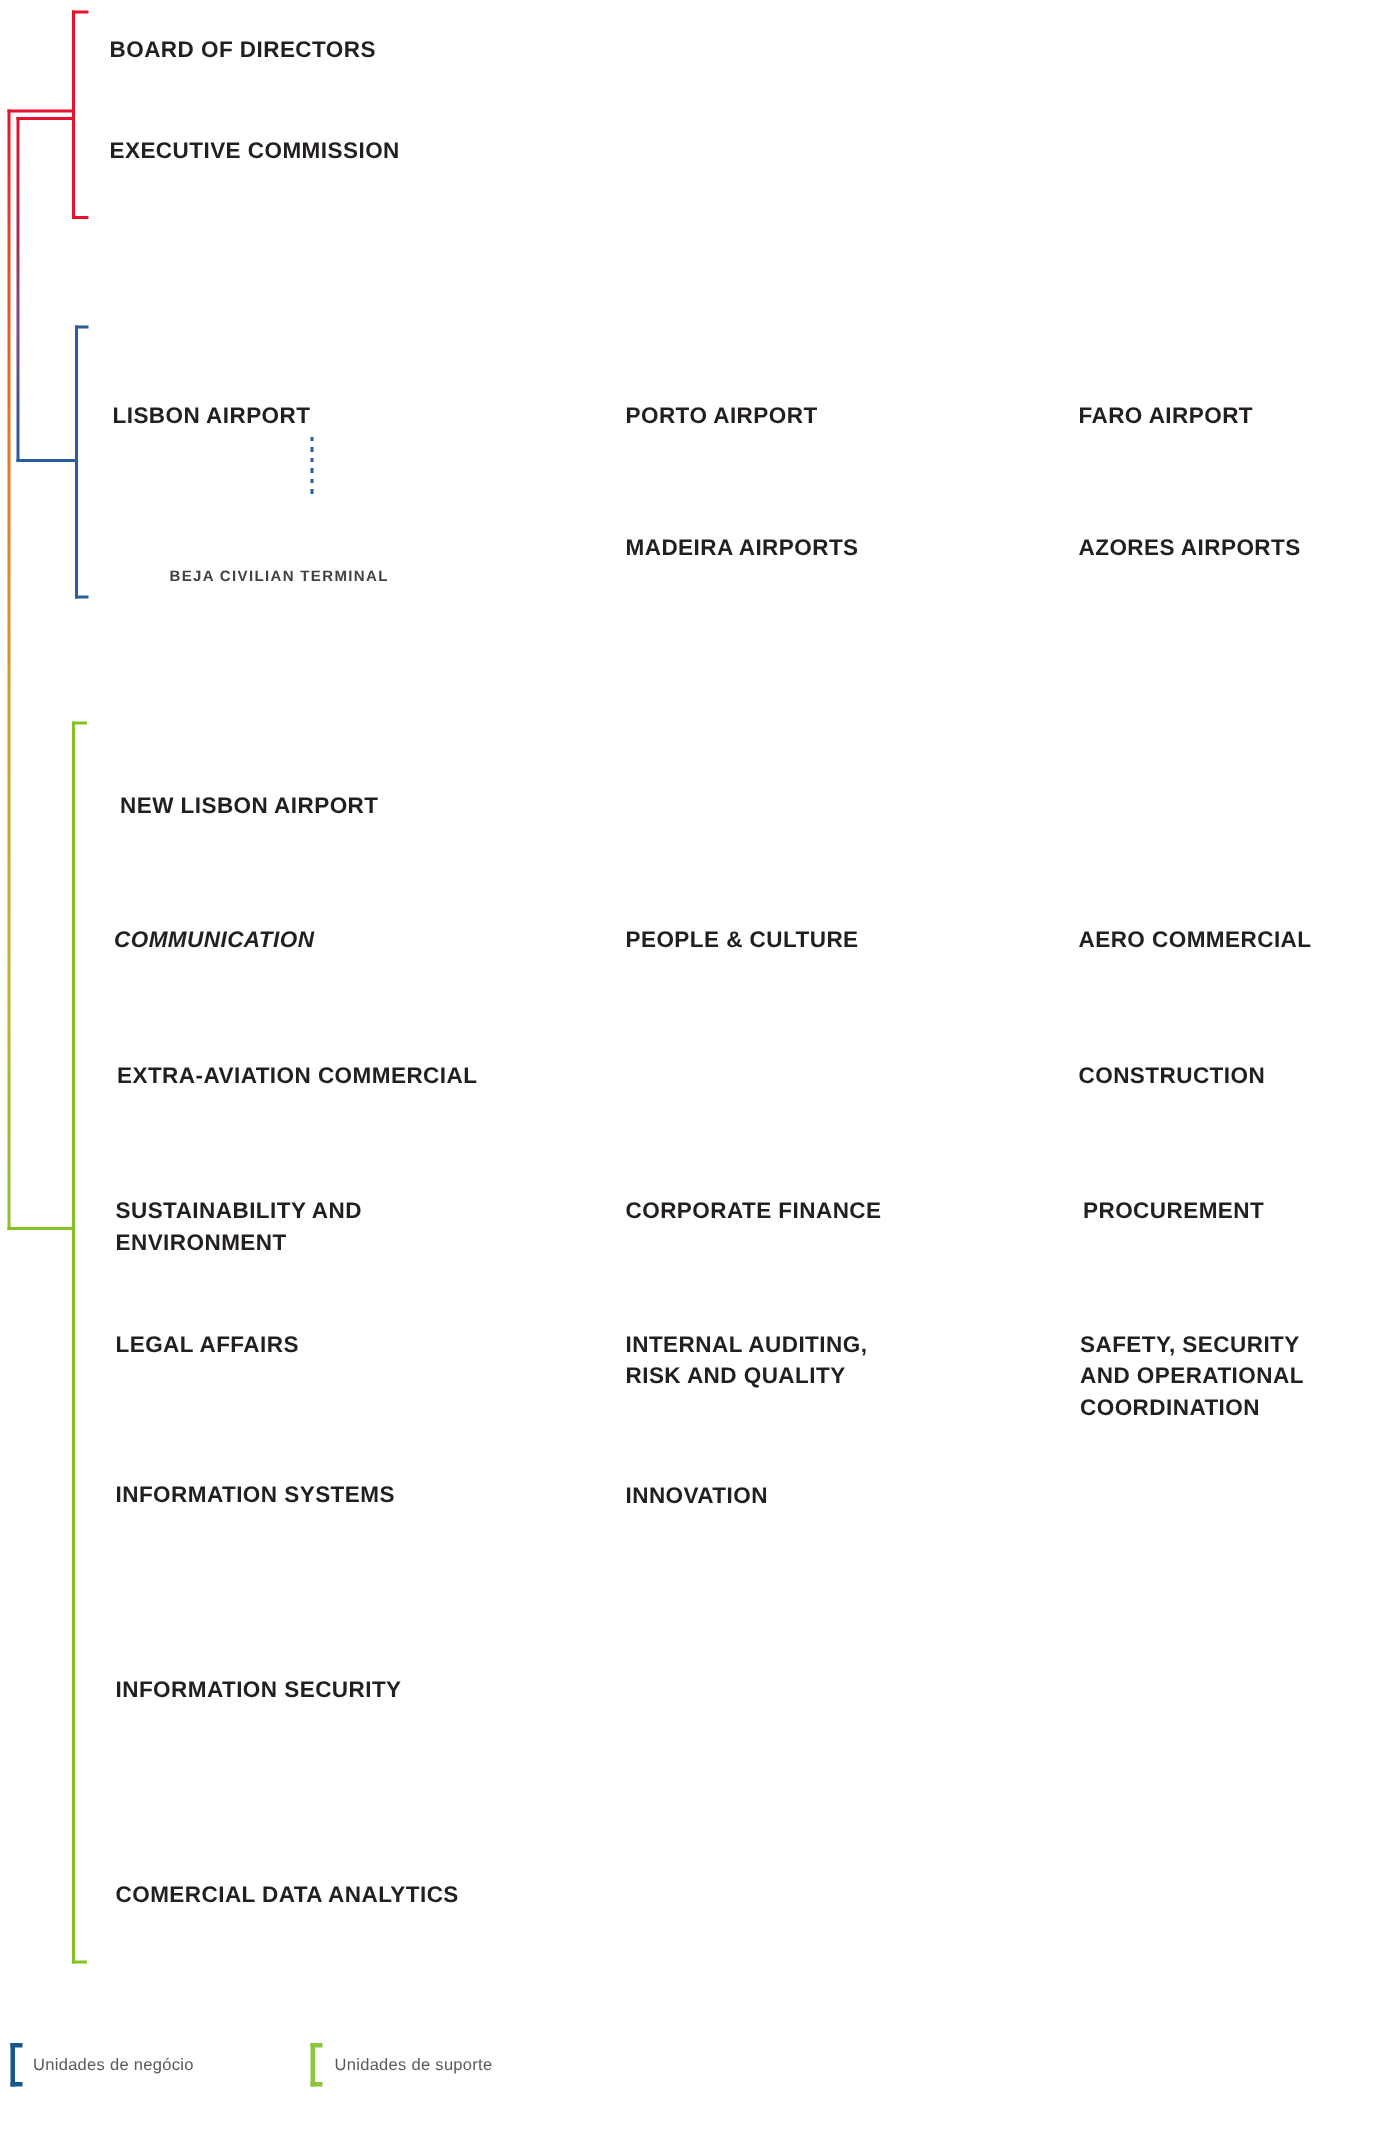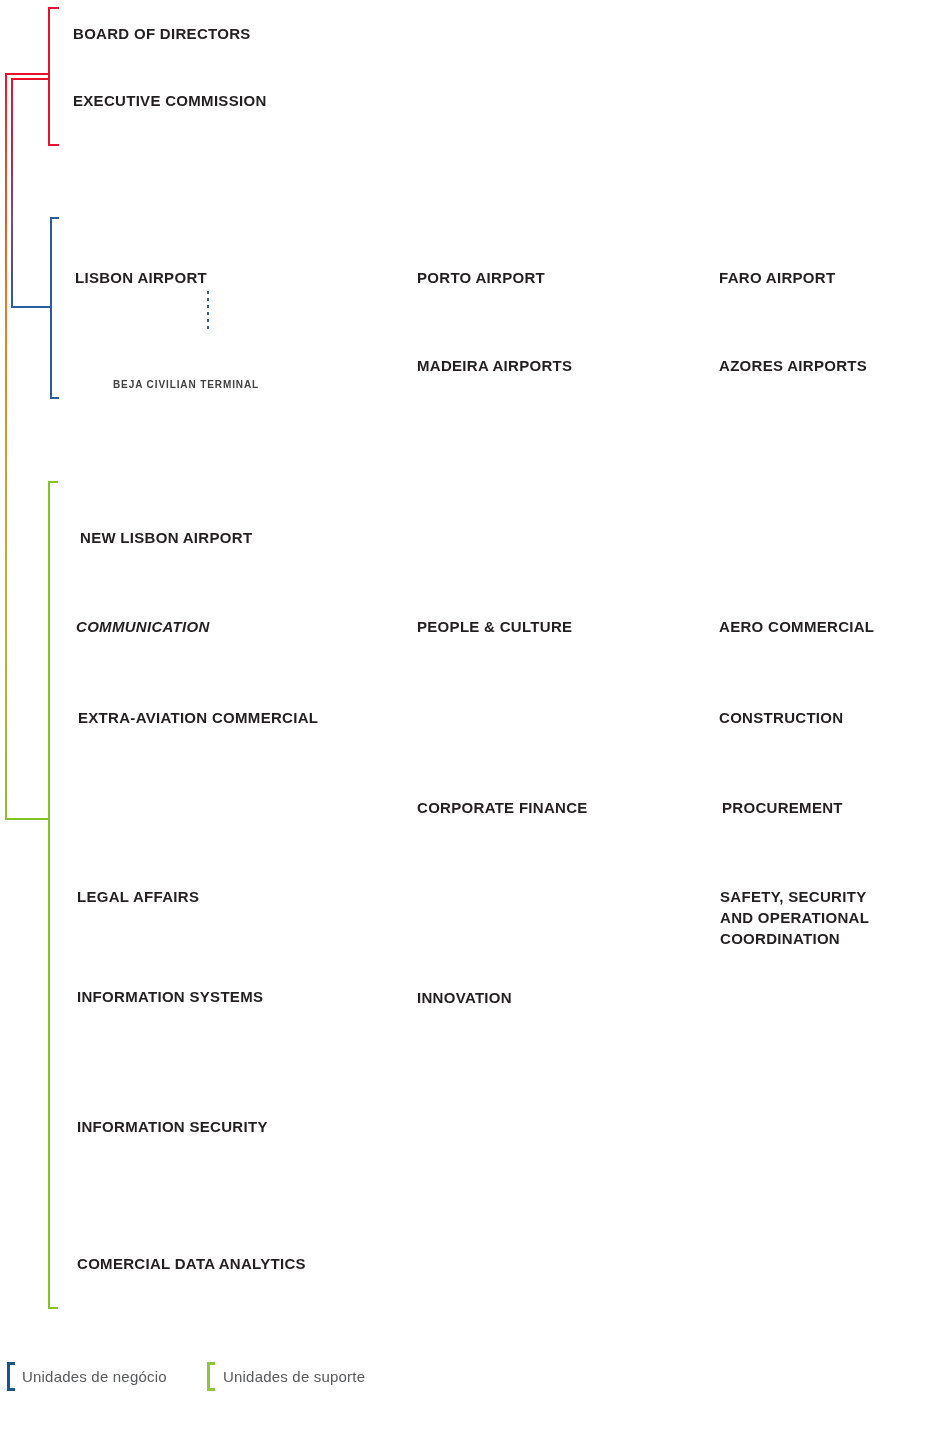--- a/index.html
+++ b/index.html
@@ -41,21 +41,21 @@
     position:absolute;left:207px;top:291px;width:2px;height:40px;
     background:repeating-linear-gradient(to bottom,var(--blue) 0 3px,transparent 3px 7px);
   }
   .legend-bracket{
     position:absolute;box-sizing:border-box;width:8px;height:29px;
     border-left:3px solid;border-top:3px solid;border-bottom:3px solid;
   }
   .legend-bracket.blue{border-color:#17568c;left:7px;top:1362px;}
   .legend-bracket.green{border-color:#8cc63f;left:207px;top:1362px;}
   .legend-label{
-    position:absolute;font-size:15px;font-weight:400;color:var(--legendtext);
+    position:absolute;font-size:11px;font-weight:400;color:var(--legendtext);
     letter-spacing:.2px;line-height:20px;
   }
 </style>
 </head>
 <body>
 
 <div class="canvas">
 
   <div class="vline grad-outer" style="left:5px;top:73px;height:747px;"></div>
   <div class="hline" style="left:5px;top:73px;width:45px;background:var(--red);"></div>
@@ -83,24 +83,28 @@
 
   <div class="label" style="left:80px;top:527px;">NEW LISBON AIRPORT</div>
 
   <div class="label" style="left:76px;top:616px;font-style:italic;">COMMUNICATION</div>
   <div class="label" style="left:417px;top:616px;">PEOPLE &amp; CULTURE</div>
   <div class="label" style="left:719px;top:616px;">AERO COMMERCIAL</div>
 
   <div class="label" style="left:78px;top:707px;">EXTRA-AVIATION COMMERCIAL</div>
   <div class="label" style="left:719px;top:707px;">CONSTRUCTION</div>
 
+  <div class="label" style="left:77px;top:797px;">SUSTAINABILITY AND
+ENVIRONMENT</div>
   <div class="label" style="left:417px;top:797px;">CORPORATE FINANCE</div>
   <div class="label" style="left:722px;top:797px;">PROCUREMENT</div>
 
   <div class="label" style="left:77px;top:886px;">LEGAL AFFAIRS</div>
+  <div class="label" style="left:417px;top:886px;">INTERNAL AUDITING,
+RISK AND QUALITY</div>
   <div class="label" style="left:720px;top:886px;">SAFETY, SECURITY
 AND OPERATIONAL
 COORDINATION</div>
 
   <div class="label" style="left:77px;top:986px;">INFORMATION SYSTEMS</div>
   <div class="label" style="left:417px;top:987px;">INNOVATION</div>
 
   <div class="label" style="left:77px;top:1116px;">INFORMATION SECURITY</div>
 
   <div class="label" style="left:77px;top:1253px;">COMERCIAL DATA ANALYTICS</div>

